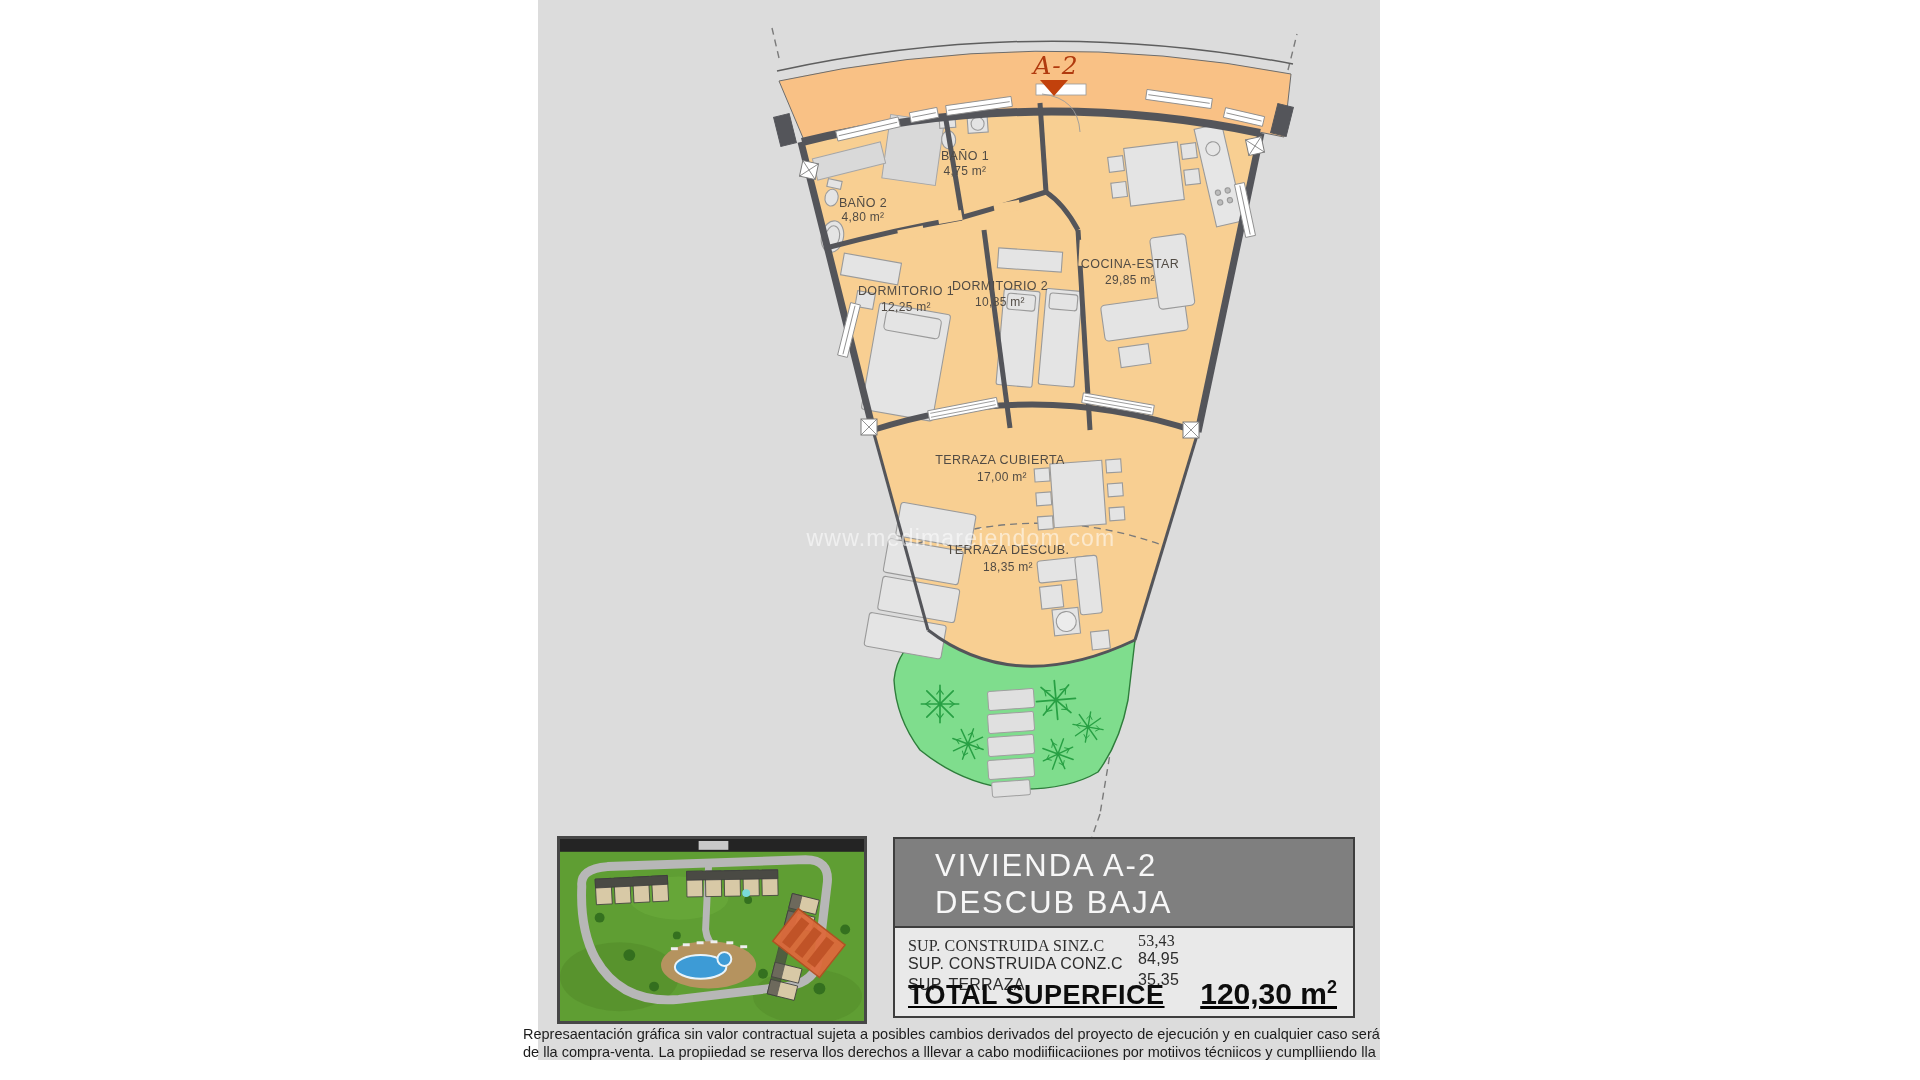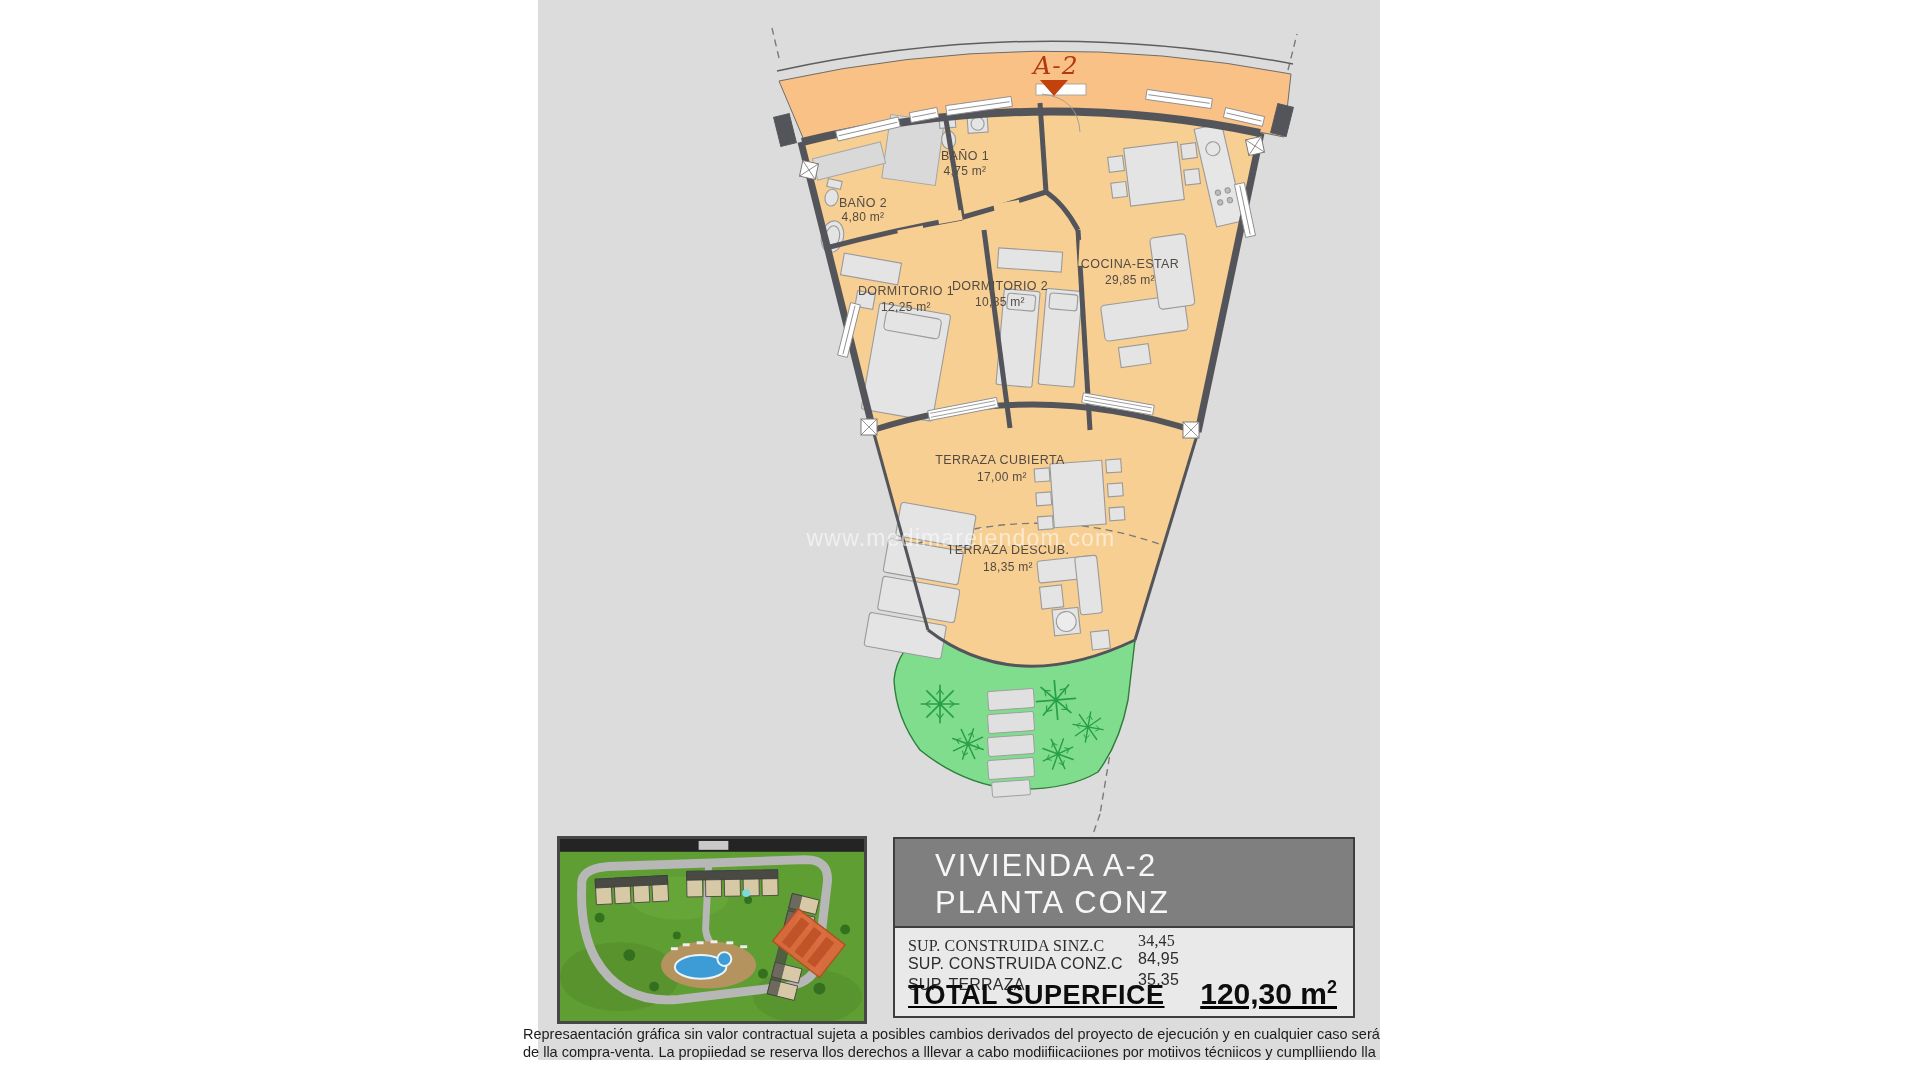--- a/index.html
+++ b/index.html
@@ -343,26 +343,26 @@
       <circle cx="188" cy="55" r="4" fill="#7adbd8"></circle>
 
       <rect x="0" y="0" width="307" height="13" fill="#242424"></rect>
       <rect x="140" y="2" width="30" height="9" fill="#c9c9c9"></rect>
     </svg>
   </div>
 
   <div class="panel">
     <div class="panel-header">
       <div>VIVIENDA A-2</div>
-      <div>PLANTA CONZ</div>
+      <div>DESCUB BAJA</div>
     </div>
     <div class="panel-body">
       <div class="srow r1">
         <span class="slabel">SUP. CONSTRUIDA SINZ.C</span>
-        <span class="sval">34,45</span>
+        <span class="sval">53,43</span>
       </div>
       <div class="srow r2">
         <span class="slabel">SUP. CONSTRUIDA CONZ.C</span>
         <span class="sval">84,95</span>
       </div>
       <div class="srow r3">
         <span class="slabel">SUP. TERRAZA</span>
         <span class="sval">35,35</span>
       </div>
       <div class="total-row">

